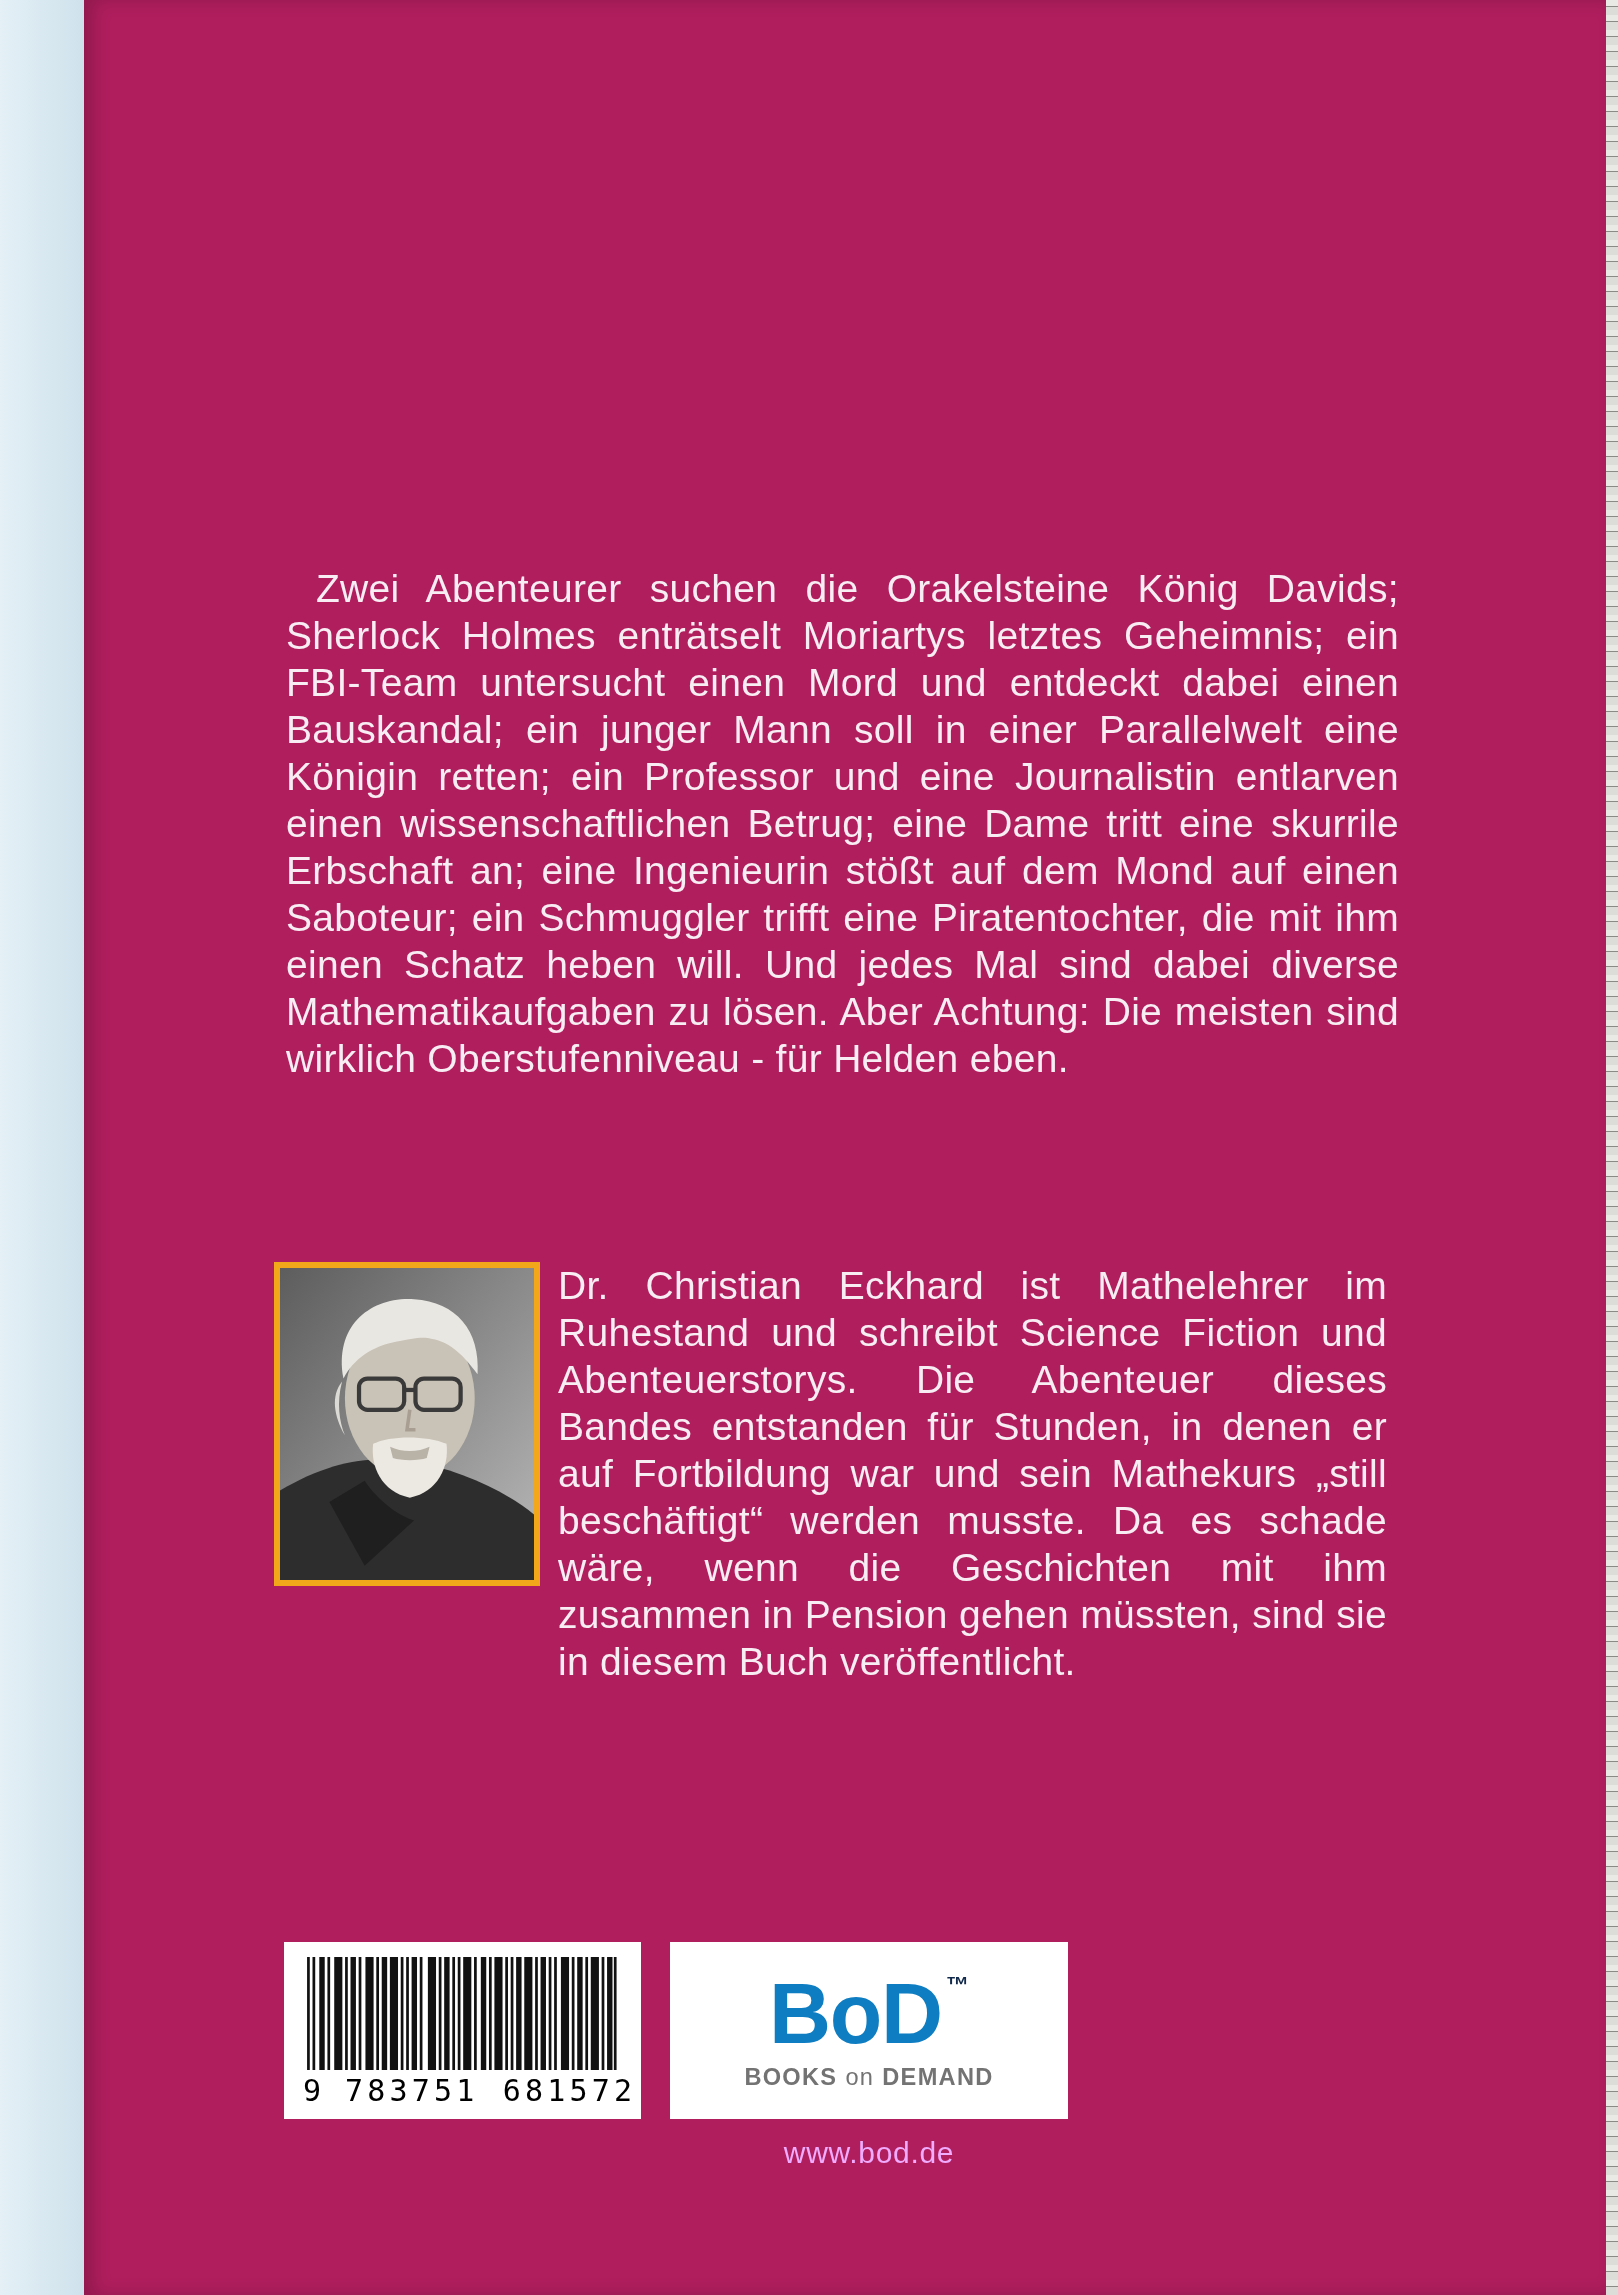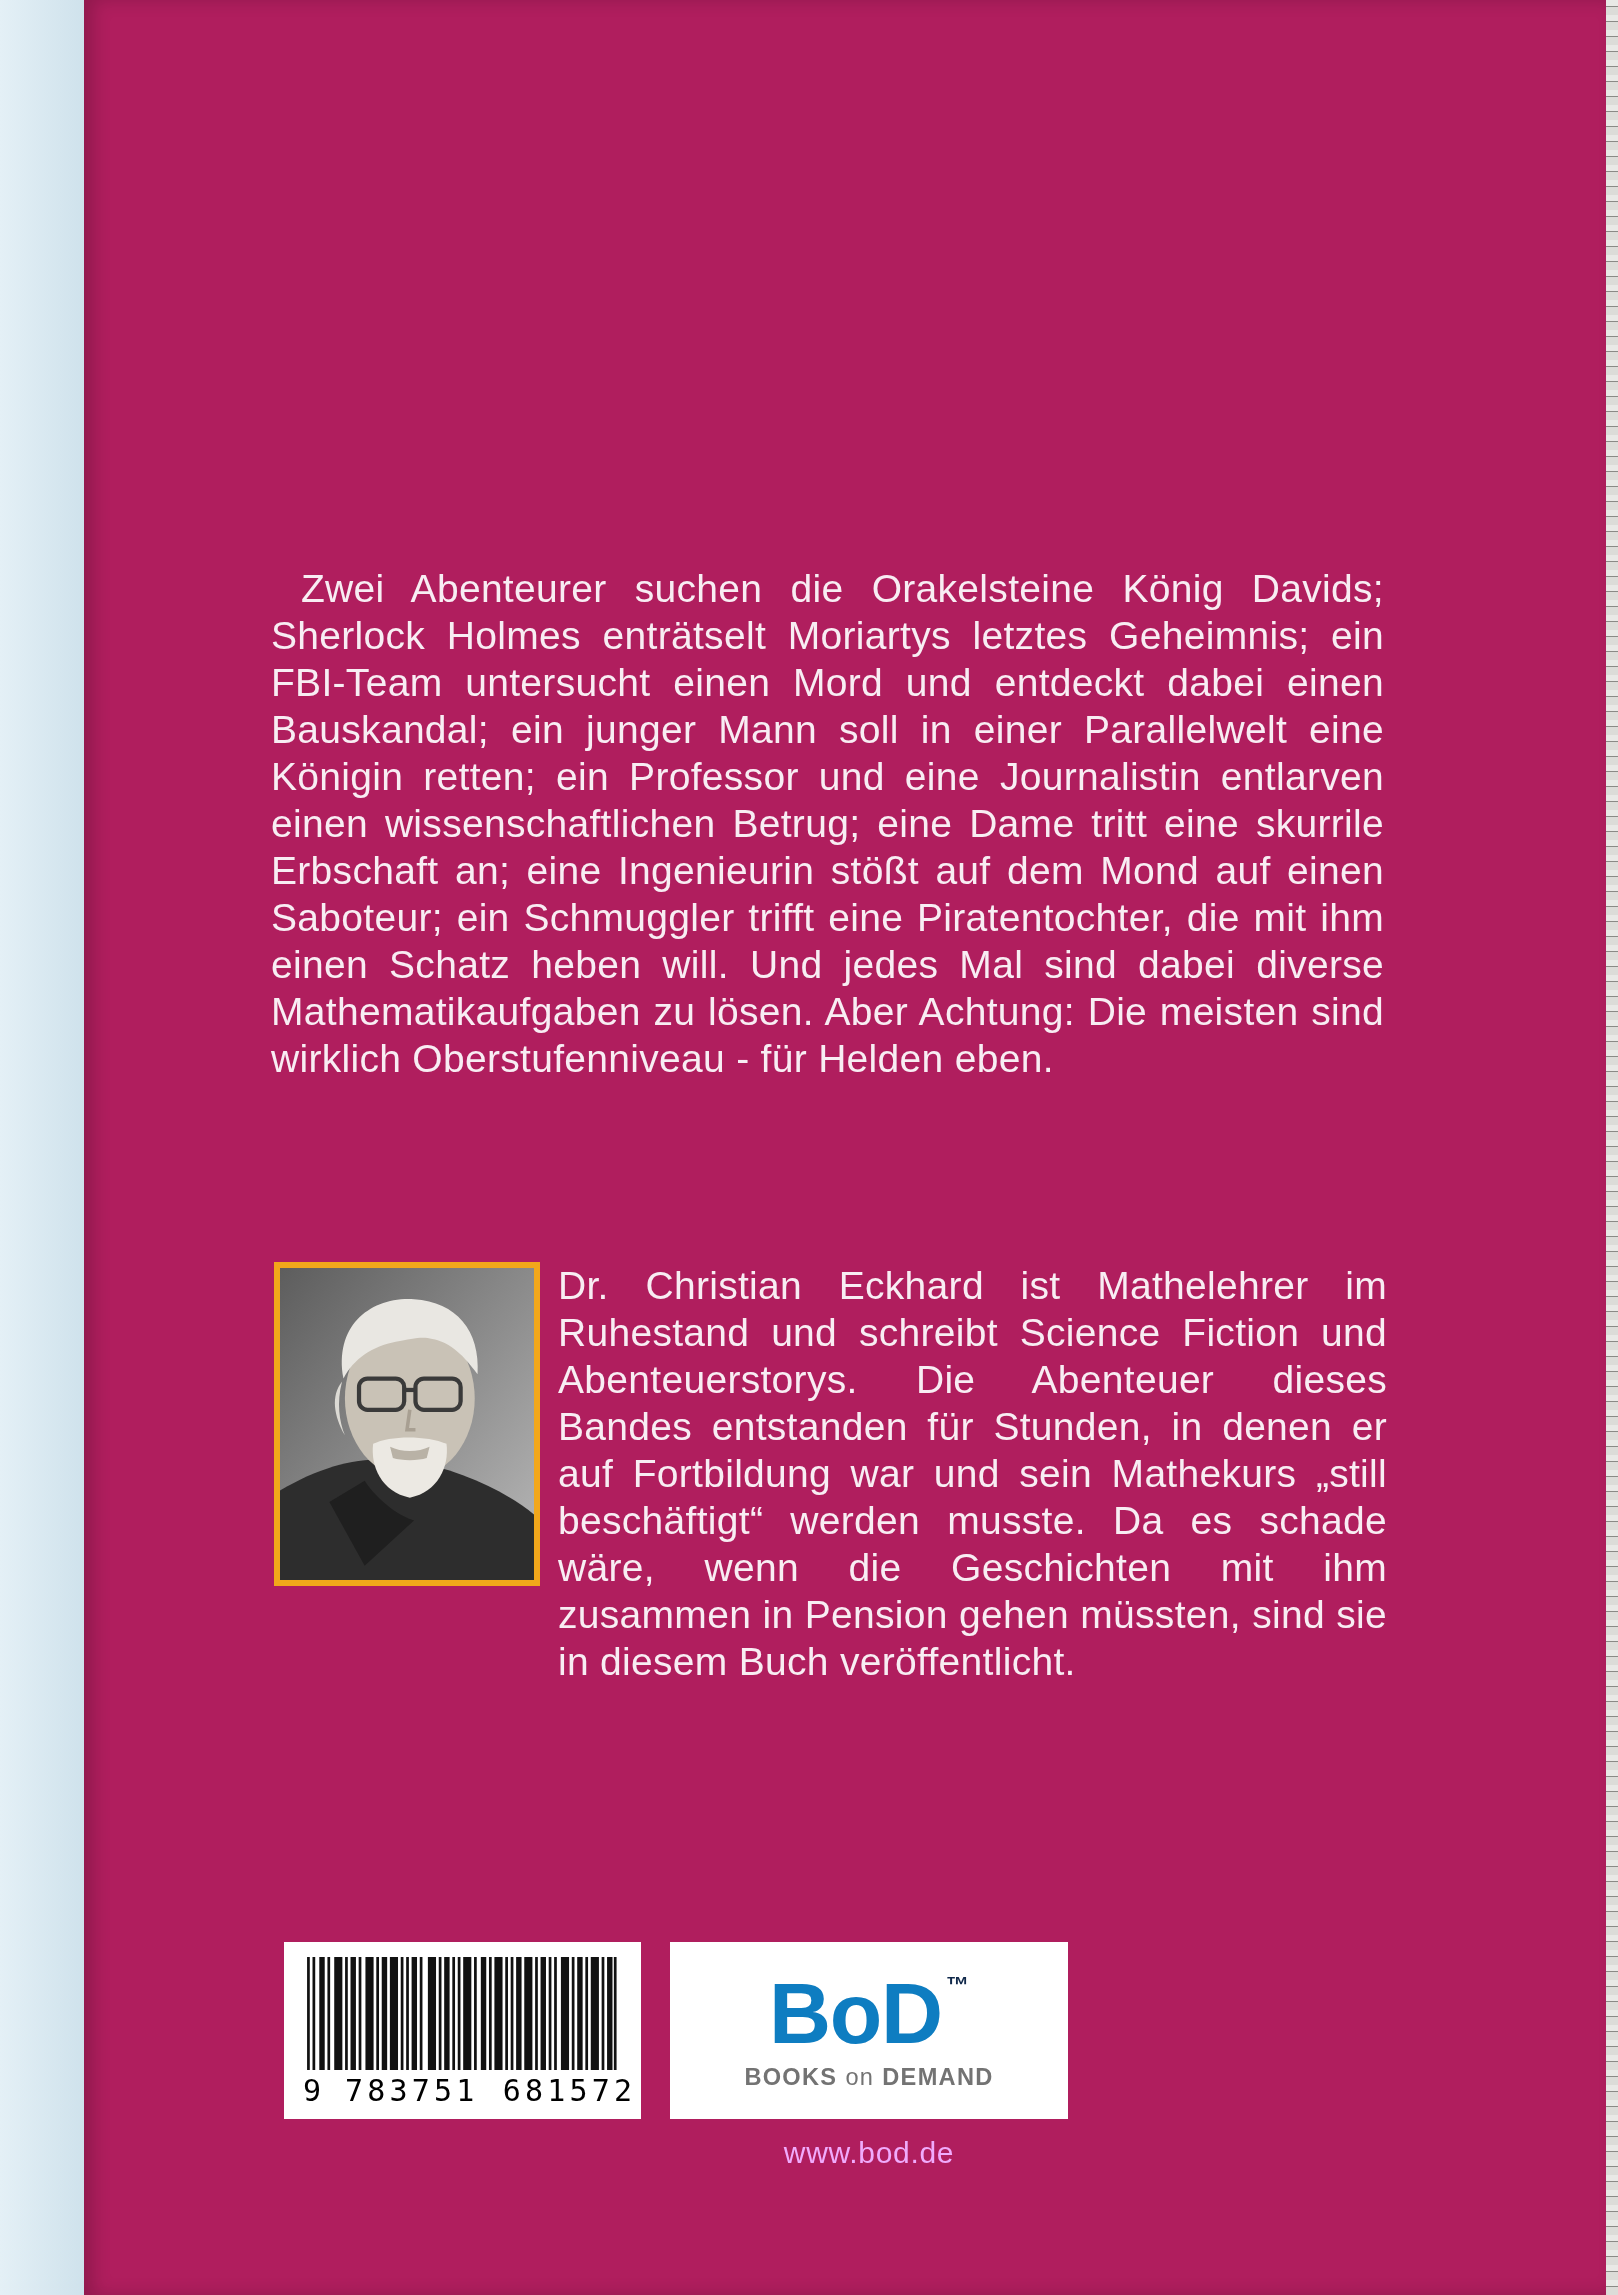--- a/index.html
+++ b/index.html
@@ -36,21 +36,21 @@
   
   .cover {
     position: absolute;
     left: 84px; right: 12px; top: 0; bottom: 0;
     background: #b01e5e;
     box-shadow: inset 9.4px 0 17.5px rgba(0,0,0,0.18);
   }
 
   .blurb {
     position: absolute;
-    left: 187px; top: 565px;
+    left: 202px; top: 565px;
     width: 1113px;
     color: #f8edf3;
     font-size: 39px;
     line-height: 47px;
     letter-spacing: 0.3px;
     text-align: justify;
     text-indent: 30px;
   }
 
   .author-section {

